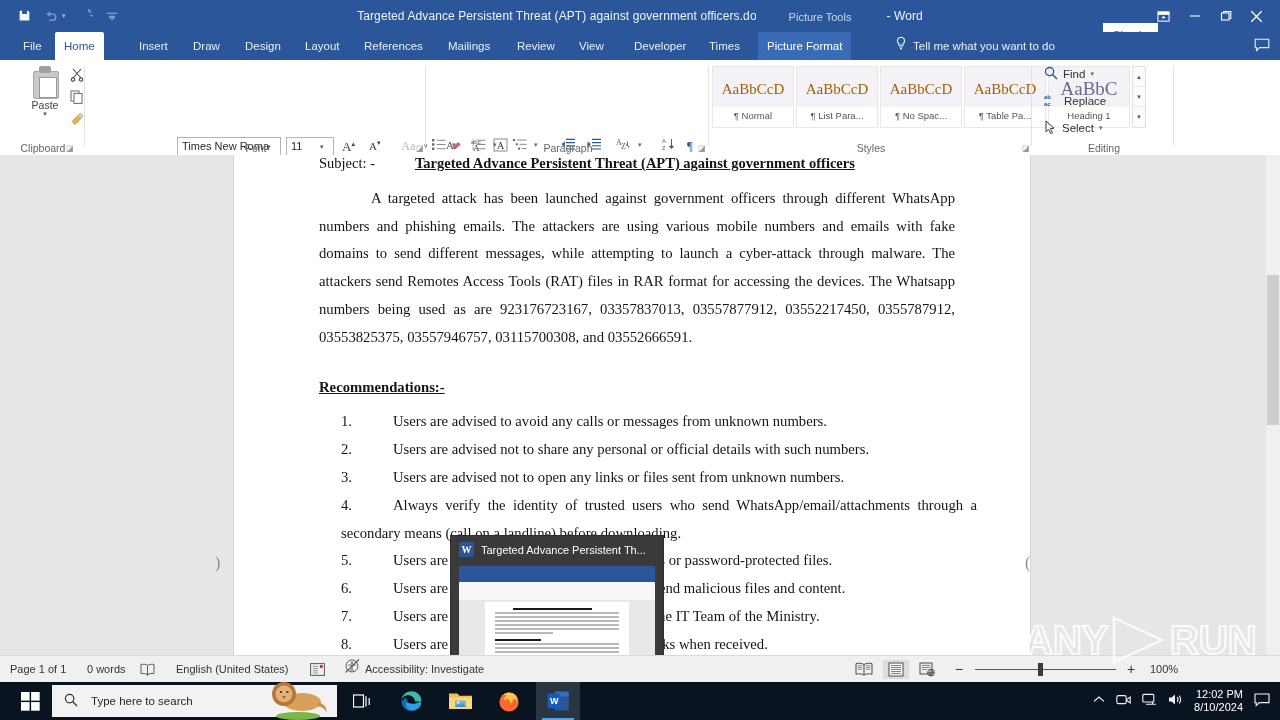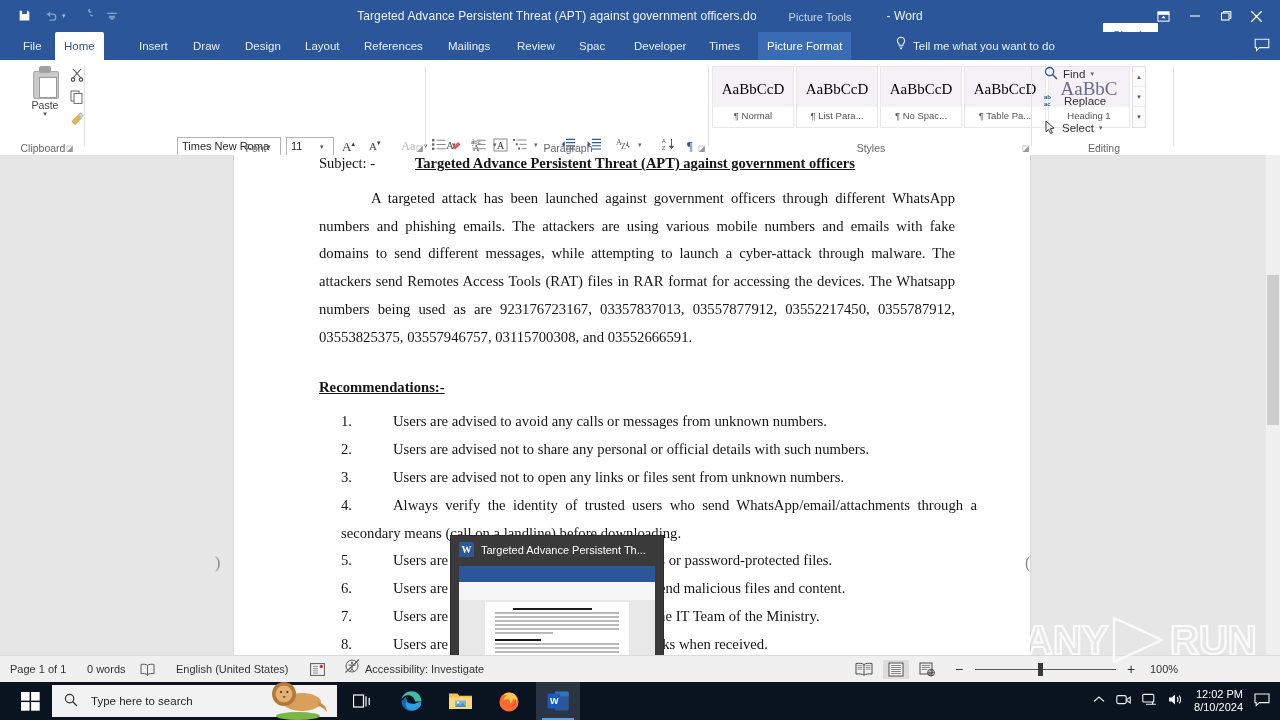--- a/index.html
+++ b/index.html
@@ -86,21 +86,21 @@
   .ficodim{color:#b6b6b6;}
   .caret{font-size:7px;color:#666;}
   
   .stylebox{
     position:absolute;top:6px;width:82px;height:62px;
     border:1px solid #e8e8e8;background:#fff;text-align:center;cursor:pointer;
     box-sizing:border-box;
   }
   .stylebox .sprev{
     height:40px;line-height:44px;font-family:"Liberation Serif",serif;
-    font-size:15px;color:#000000;background:#f4f1f7;overflow:hidden;white-space:nowrap;
+    font-size:15px;color:#a16207;background:#f4f1f7;overflow:hidden;white-space:nowrap;
   }
   .stylebox.h1 .sprev{font-size:19px;color:#6b6b8c;}
   .stylebox .sname{font-size:9.5px;color:#555;line-height:18px;overflow:hidden;white-space:nowrap;}
   .stylescroll{position:absolute;top:6px;width:14px;height:62px;border:1px solid #e0e0e0;background:#fbfbfb;box-sizing:border-box;}
   .ssbtn{height:19px;text-align:center;font-size:7px;color:#555;line-height:19px;cursor:pointer;border-bottom:1px solid #ececec;}
   
   .editrow{position:absolute;display:flex;align-items:center;gap:5px;font-size:11.5px;color:#333;cursor:pointer;}
   
   .docarea{
     position:absolute;left:0;top:155px;width:1280px;height:500px;
@@ -244,21 +244,21 @@
 <div class="tabbar">
   <div class="tab" style="left:14px">File</div>
   <div class="tab active" style="left:55px">Home</div>
   <div class="tab" style="left:130px">Insert</div>
   <div class="tab" style="left:184px">Draw</div>
   <div class="tab" style="left:236px">Design</div>
   <div class="tab" style="left:296px">Layout</div>
   <div class="tab" style="left:355px">References</div>
   <div class="tab" style="left:439px">Mailings</div>
   <div class="tab" style="left:508px">Review</div>
-  <div class="tab" style="left:570px">Spac</div>
+  <div class="tab" style="left:570px">View</div>
   <div class="tab" style="left:625px">Developer</div>
   <div class="tab" style="left:700px">Times</div>
   <div class="tab ctx" style="left:758px">Picture Format</div>
   <div class="tellme" style="left:895px">
     <span>
       <svg width="12" height="14" viewBox="0 0 12 14">
           <path d="M6 1.2a3.6 3.6 0 00-2.1 6.5v1.6h4.2V7.7A3.6 3.6 0 006 1.2z" fill="none" stroke="#e9eef6" stroke-width="1.05"></path>
           <path d="M4.4 11h3.2M5 12.6h2" stroke="#e9eef6" stroke-width="1.05"></path>
         </svg>
     </span>

